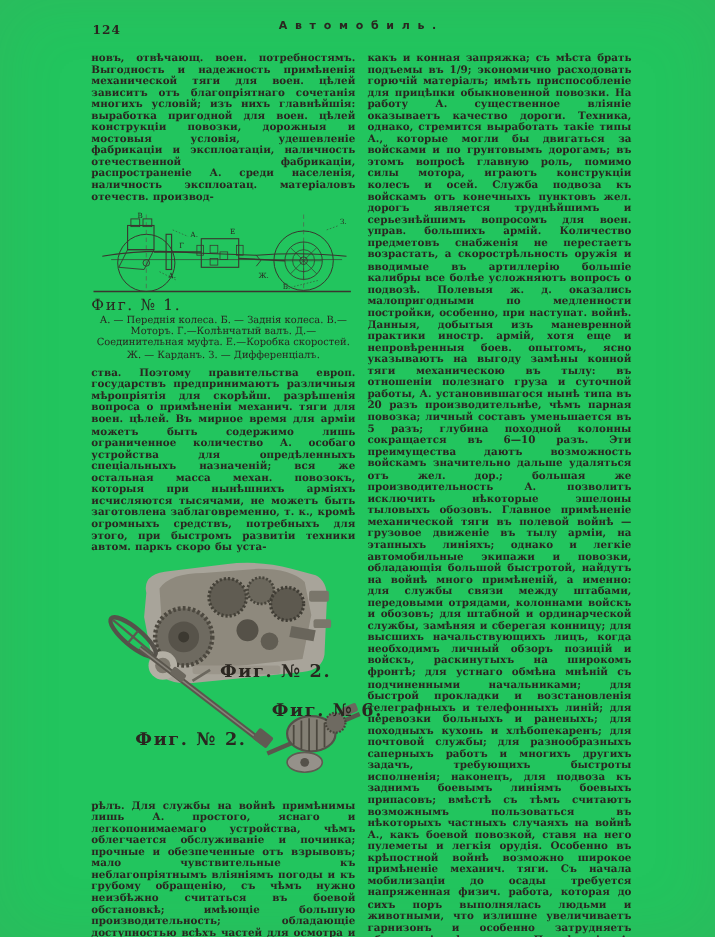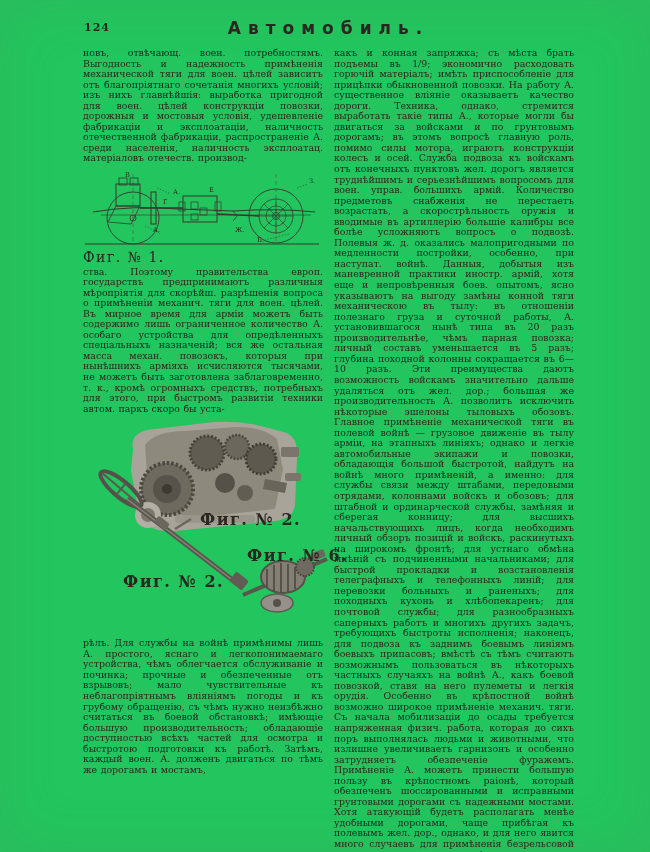--- a/index.html
+++ b/index.html
@@ -9,24 +9,24 @@
     background:#22c55e;
     box-sizing:border-box;
     padding:18px 76px 20px 83px;
     font-family:"DejaVu Serif","Liberation Serif",serif;
     color:#2a2620;
     overflow:hidden;
     box-shadow:inset 0 0 60px rgba(120,110,90,.12);
   }
   .page-header { position:relative; height:20px; margin-bottom:10px; }
   .page-number { position:absolute; left:1px; top:3px; font-size:11px; font-weight:bold; letter-spacing:1px; }
-  .page-title  { text-align:center; font-size:17px; font-weight:bold; letter-spacing:7px; font-family:"DejaVu Sans","Liberation Sans",sans-serif; }
+  .page-title  { text-align:center; font-size:10px; font-weight:bold; letter-spacing:7px; font-family:"DejaVu Sans","Liberation Sans",sans-serif; }
   .columns { display:flex; gap:11px; }
   .col { width:240px; text-align:justify; font-size:9.4px; line-height:10.55px; }
-  .col p { margin:0; text-indent:0; word-spacing:0.5px; }
+  .col p { margin:0; text-indent:0; word-spacing:0.5px;font-weight:bold; }
   
   .fig1-wrap { margin:6px 0 4px; text-align:center; }
   .fig-caption { text-align:left; font-size:14px; font-weight:normal; letter-spacing:1.5px; margin:2px 0 3px; }
   .fig1-legend { font-size:9px; line-height:10.3px; text-align:center; margin:0 2px 7px; }
   
   .figgroup { position:relative; height:215px; margin:5px 0 4px; }
   .figgroup .abs { position:absolute; }
   .inline-caption { position:absolute; font-size:16px; font-weight:bold; letter-spacing:1.5px; white-space:nowrap; }
   svg { display:block; }
 </style>
@@ -95,20 +95,21 @@
           <text x="42" y="7" font-size="6.5" fill="#2a2620">В</text>
           <text x="90" y="24" font-size="6.5" fill="#2a2620">А.</text>
           <text x="80" y="34" font-size="6.5" fill="#2a2620">Г</text>
           <text x="126" y="22" font-size="6.5" fill="#2a2620">Е</text>
           <text x="152" y="62" font-size="6.5" fill="#2a2620">Ж.</text>
           <text x="226" y="13" font-size="6.5" fill="#2a2620">З.</text>
           <text x="174" y="72" font-size="6.5" fill="#2a2620">Б.</text>
           <text x="70" y="62" font-size="6.5" fill="#2a2620">А.</text>
         </svg>
         <div class="fig-caption">Фиг. № 1.</div>
+        <div class="fig1-legend">А. — Переднія колеса. Б. — Заднія колеса. В.—Моторъ. Г.—Колѣнчатый валъ. Д.—Соединительная муфта. Е.—Коробка скоростей. Ж. — Карданъ. З. — Дифференціалъ.</div>
       </div>
 
       <p>ства. Поэтому правительства европ. государствъ предпринимаютъ различныя мѣропріятія для скорѣйш. разрѣшенія вопроса о примѣненіи механич. тяги для воен. цѣлей. Въ мирное время для арміи можетъ быть содержимо лишь ограниченное количество А. особаго устройства для опредѣленныхъ спеціальныхъ назначеній; вся же остальная масса механ. повозокъ, которыя при нынѣшнихъ арміяхъ исчисляются тысячами, не можетъ быть заготовлена заблаговременно, т. к., кромѣ огромныхъ средствъ, потребныхъ для этого, при быстромъ развитіи техники автом. паркъ скоро бы уста-</p>
 
       <div class="figgroup">
 
         <svg class="abs" style="left:32px; top:0;" width="190" height="118" viewBox="0 0 190 118">
           <path d="M18 30 Q 14 12 40 10 L 90 4 Q 120 0 150 8 L 172 14 Q 184 20 182 40 L 180 86 Q 178 100 160 102 L 60 112 Q 30 114 24 94 L 16 52 Z" fill="#a8a49a"></path>
           <path d="M30 26 Q 40 12 70 12 L 120 8 Q 150 8 162 20 L 168 50 L 160 90 L 70 100 L 34 86 Z" fill="#8e897d"></path>
           <circle cx="52" cy="70" r="26" fill="#6e6a60"></circle>

